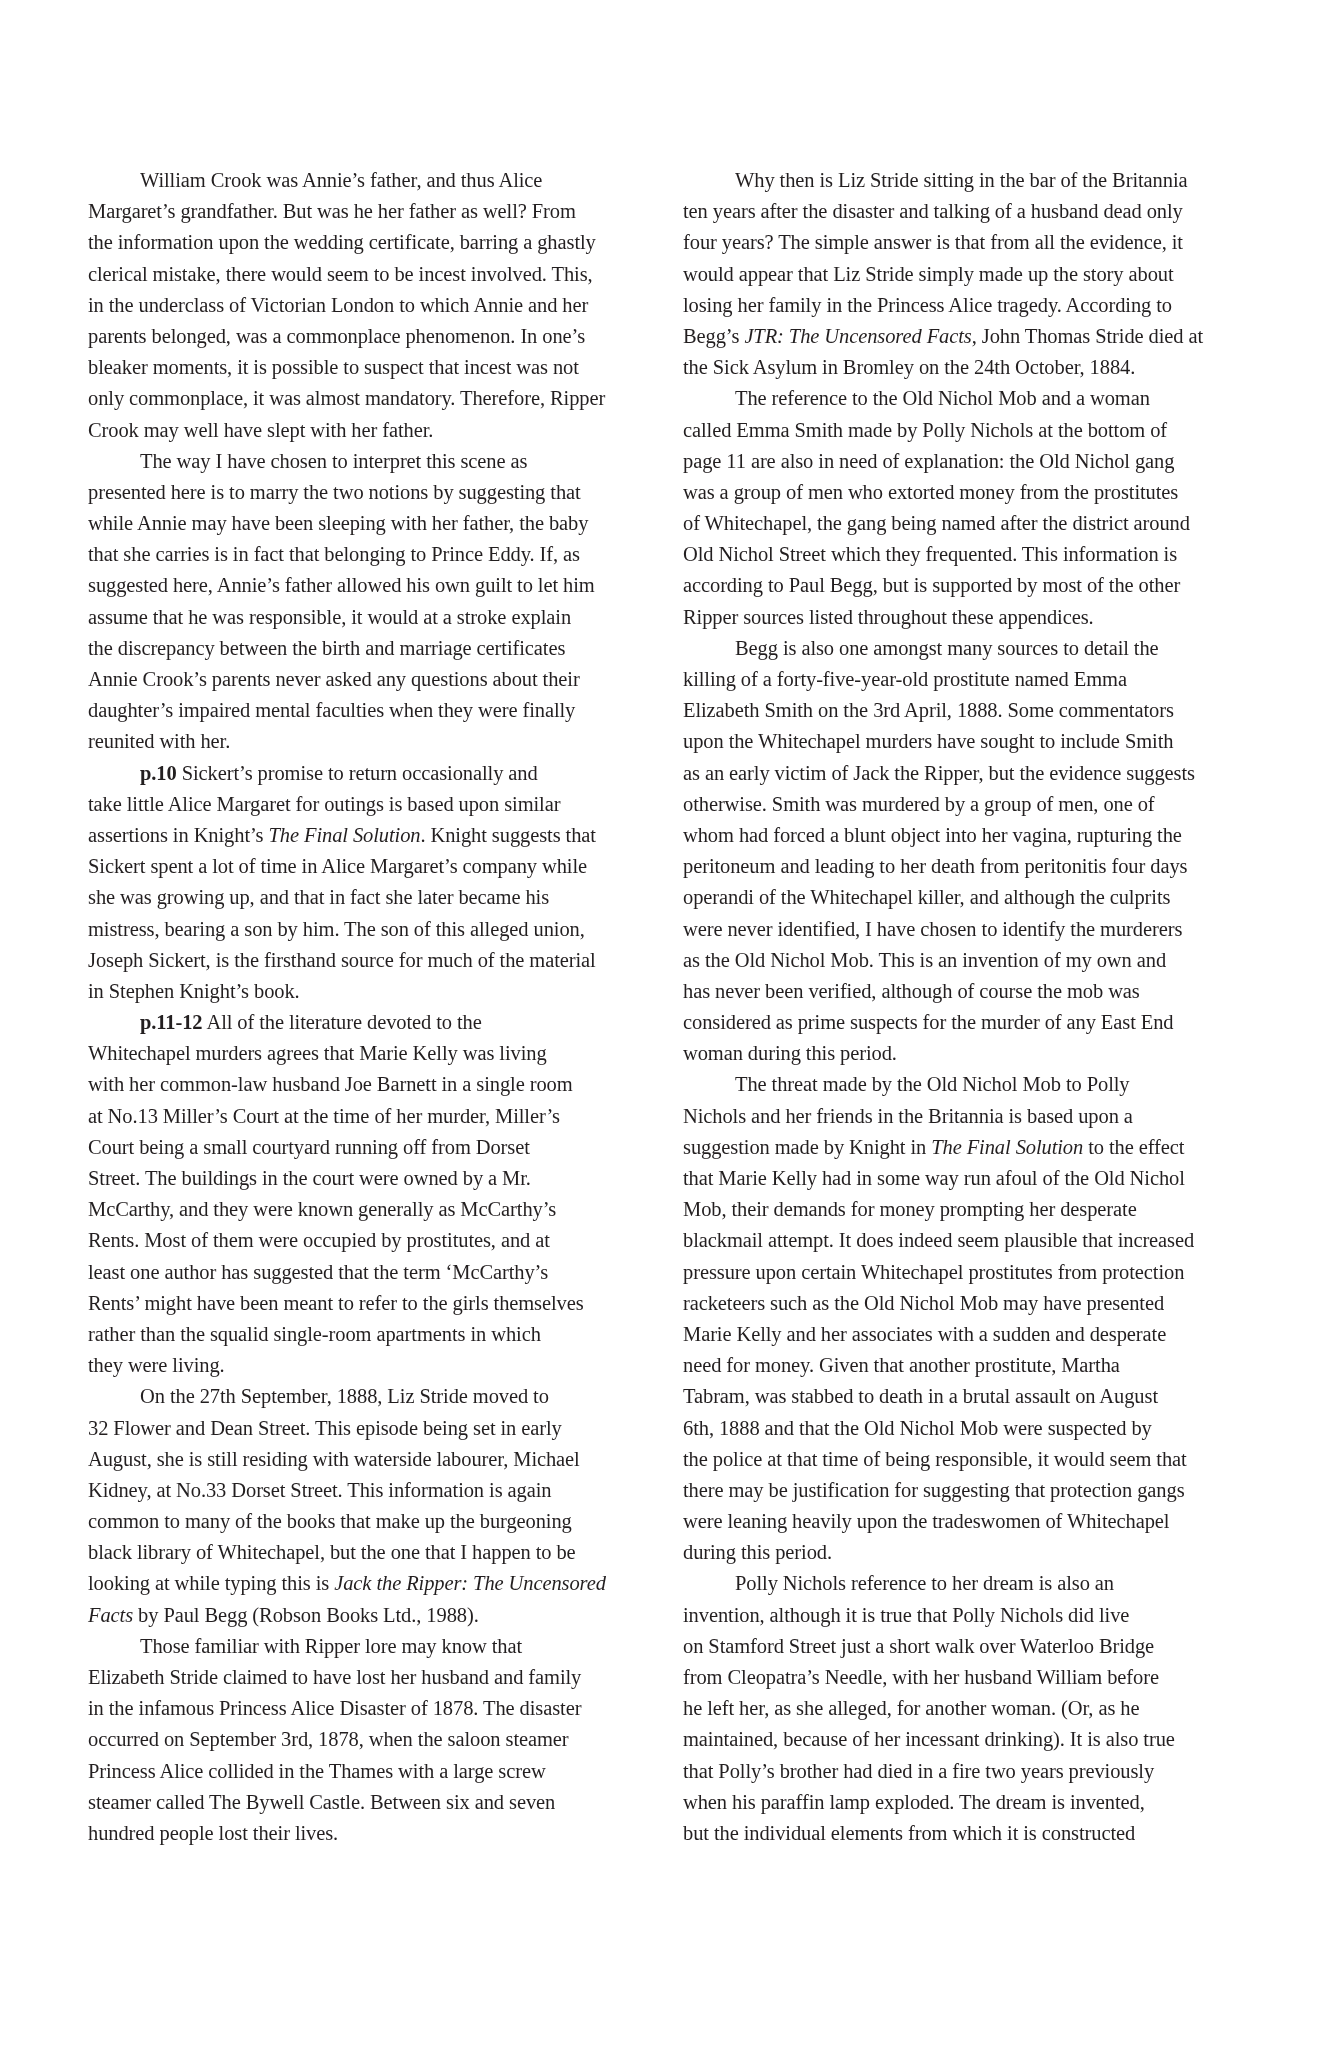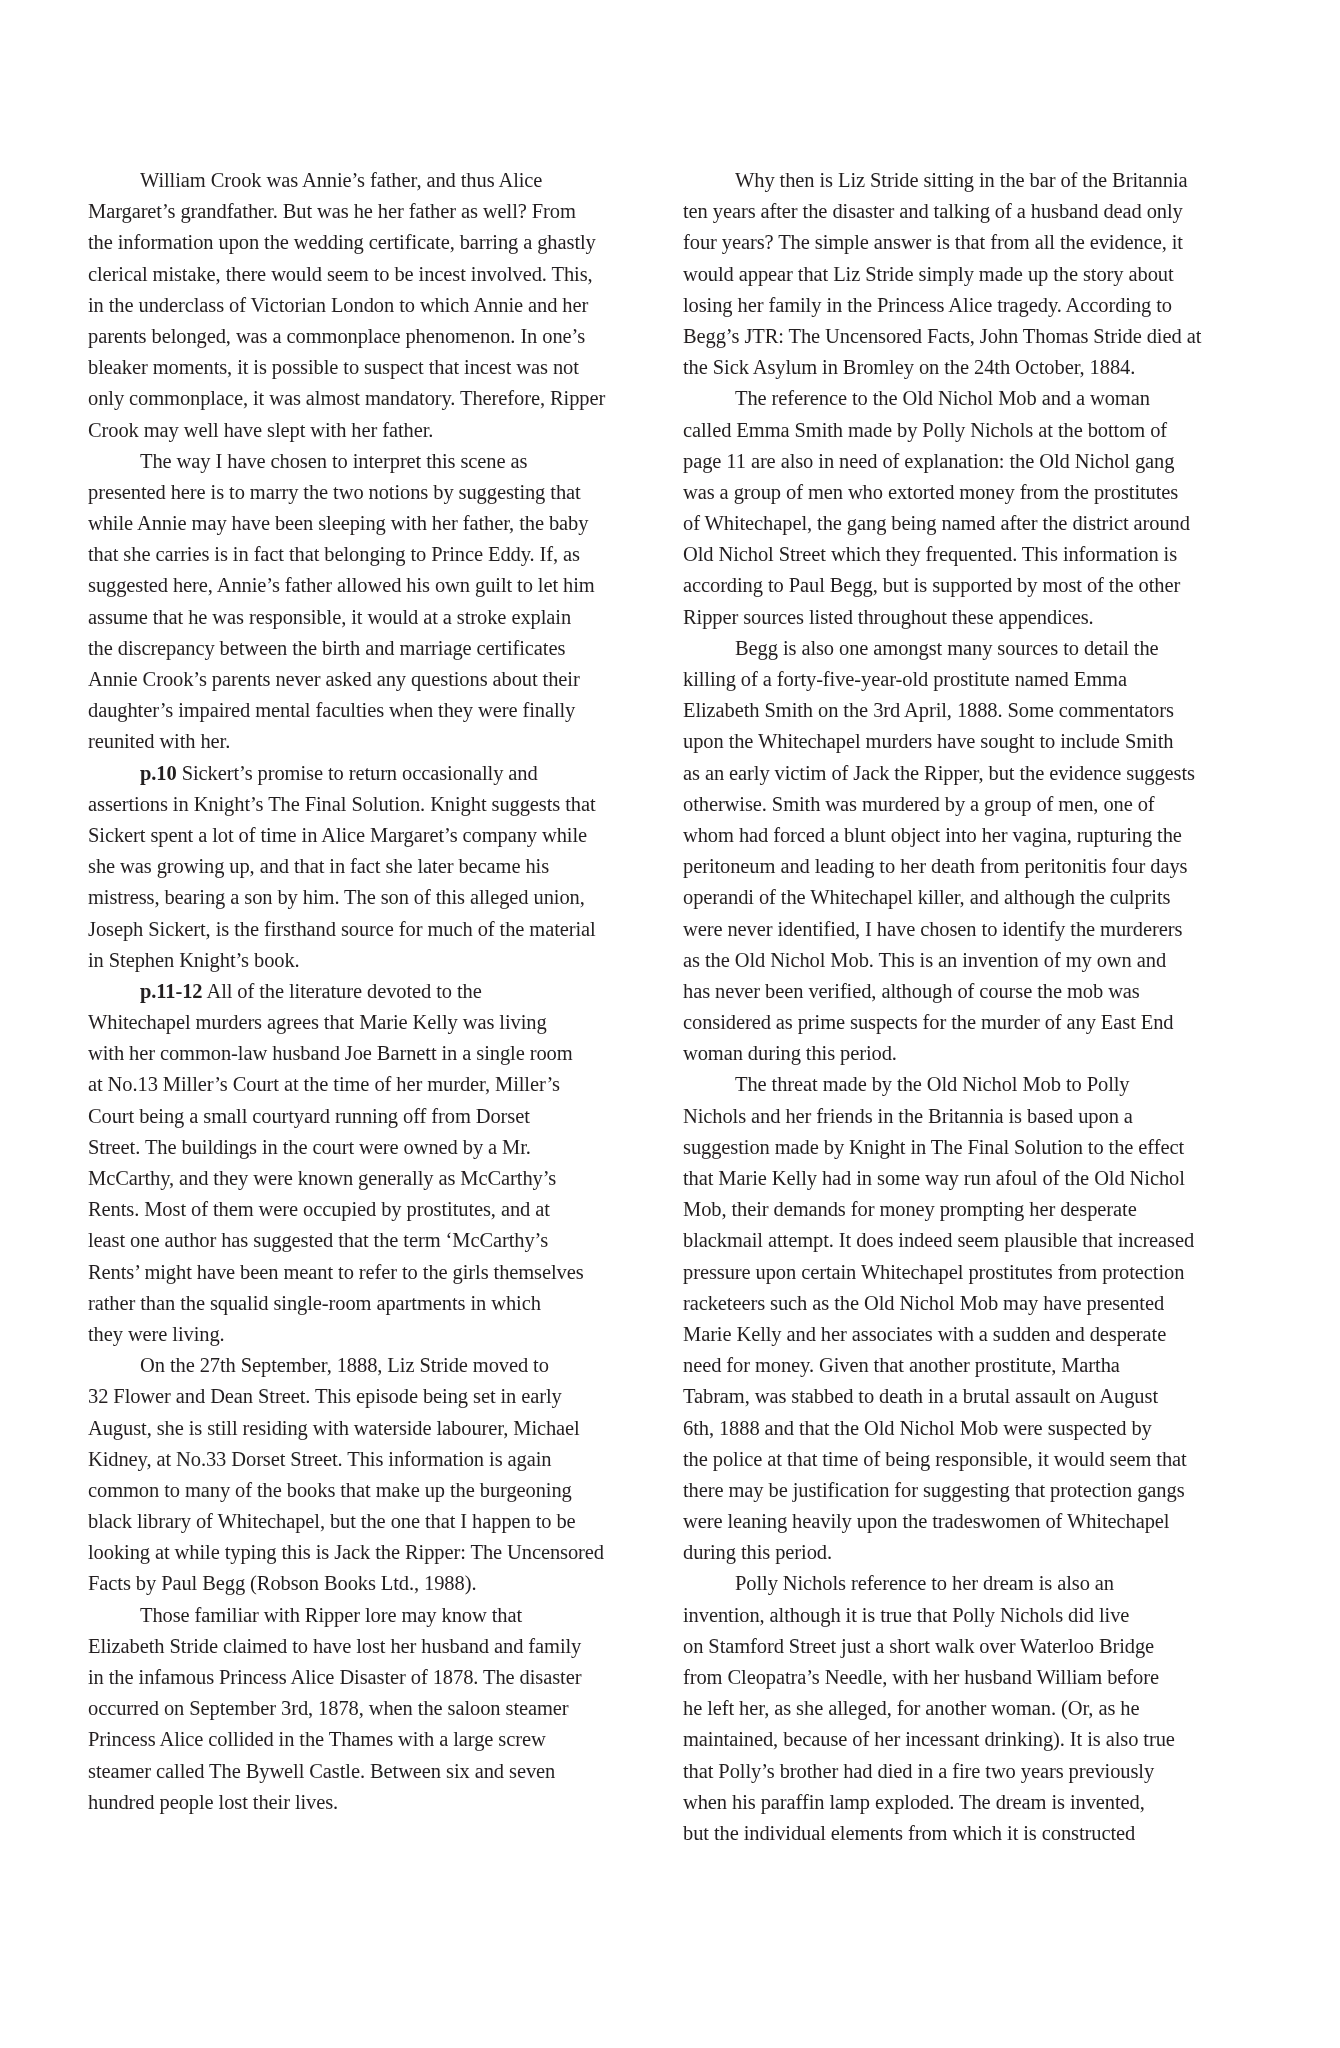--- a/index.html
+++ b/index.html
@@ -30,21 +30,21 @@
     .column.right { left: 683px; width: 580px; }
     .line {
       height: 31.2px;
       line-height: 31.2px;
       font-size: 20.5px;
       white-space: nowrap;
       letter-spacing: -0.1px;
     }
     .line.indent { padding-left: 52px; }
     .seg { }
-    .seg.it { }
+    .seg.it { font-style: italic; }
     .seg.bold { font-weight: bold; }
   </style>
 </head>
 <body>
 
 <div class="page">
   <div class="column left">
       <div class="line indent"><span class="seg">William Crook was Annie’s father, and thus Alice</span></div>
       <div class="line"><span class="seg">Margaret’s grandfather. But was he her father as well? From</span></div>
       <div class="line"><span class="seg">the information upon the wedding certificate, barring a ghastly</span></div>
@@ -58,20 +58,21 @@
       <div class="line"><span class="seg">presented here is to marry the two notions by suggesting that</span></div>
       <div class="line"><span class="seg">while Annie may have been sleeping with her father, the baby</span></div>
       <div class="line"><span class="seg">that she carries is in fact that belonging to Prince Eddy. If, as</span></div>
       <div class="line"><span class="seg">suggested here, Annie’s father allowed his own guilt to let him</span></div>
       <div class="line"><span class="seg">assume that he was responsible, it would at a stroke explain</span></div>
       <div class="line"><span class="seg">the discrepancy between the birth and marriage certificates</span></div>
       <div class="line"><span class="seg">Annie Crook’s parents never asked any questions about their</span></div>
       <div class="line"><span class="seg">daughter’s impaired mental faculties when they were finally</span></div>
       <div class="line"><span class="seg">reunited with her.</span></div>
       <div class="line indent"><span class="seg bold">p.10</span><span class="seg"> Sickert’s promise to return occasionally and</span></div>
+      <div class="line"><span class="seg">take little Alice Margaret for outings is based upon similar</span></div>
       <div class="line"><span class="seg">assertions in Knight’s </span><span class="seg it">The Final Solution</span><span class="seg">. Knight suggests that</span></div>
       <div class="line"><span class="seg">Sickert spent a lot of time in Alice Margaret’s company while</span></div>
       <div class="line"><span class="seg">she was growing up, and that in fact she later became his</span></div>
       <div class="line"><span class="seg">mistress, bearing a son by him. The son of this alleged union,</span></div>
       <div class="line"><span class="seg">Joseph Sickert, is the firsthand source for much of the material</span></div>
       <div class="line"><span class="seg">in Stephen Knight’s book.</span></div>
       <div class="line indent"><span class="seg bold">p.11-12</span><span class="seg"> All of the literature devoted to the</span></div>
       <div class="line"><span class="seg">Whitechapel murders agrees that Marie Kelly was living</span></div>
       <div class="line"><span class="seg">with her common-law husband Joe Barnett in a single room</span></div>
       <div class="line"><span class="seg">at No.13 Miller’s Court at the time of her murder, Miller’s</span></div>

